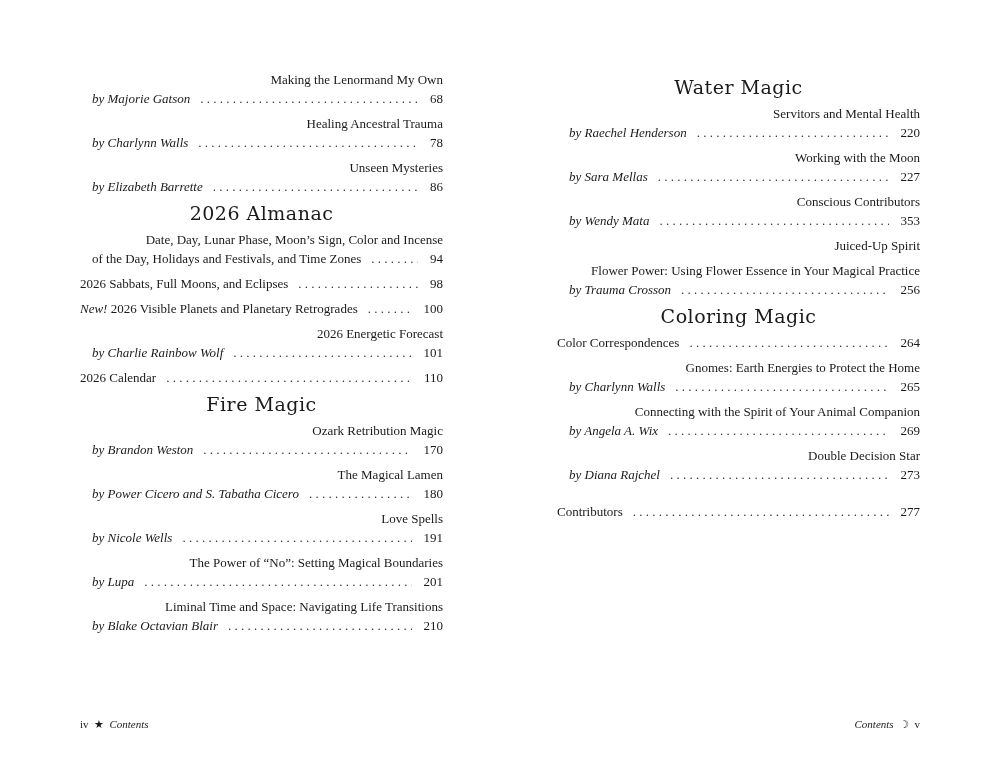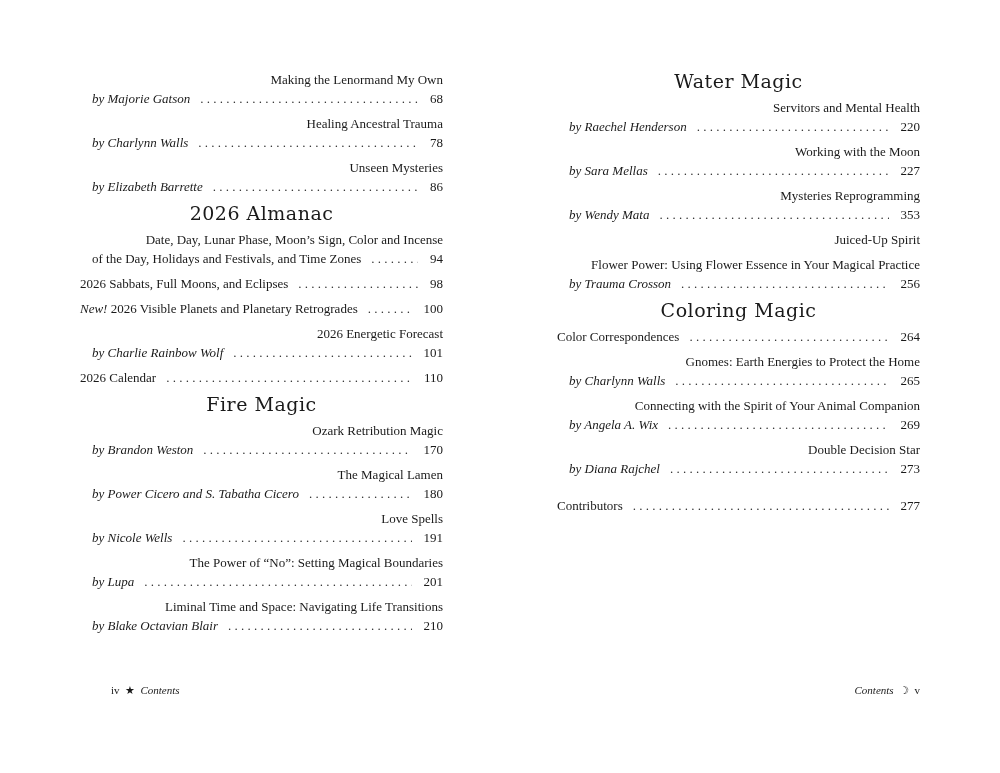--- a/index.html
+++ b/index.html
@@ -10,23 +10,23 @@
   .col{position:absolute;top:70px;width:100%;}
   .entry{margin-bottom:6px;font-size:13px;line-height:19px;}
   .title{display:block;text-align:right;}
   .line{display:flex;align-items:flex-end;gap:8px;}
   .line .lbl{white-space:nowrap;}
   .indent{padding-left:12px;}
   .author{font-style:italic;}
   .dots{flex:1;overflow:hidden;white-space:nowrap;margin:0 4px 0 2px;letter-spacing:3.2px;color:#333;}
   .dots::before{content:". . . . . . . . . . . . . . . . . . . . . . . . . . . . . . . . . . . . . . . . . . . . . . . . . . . . . . . . . . . . . . . . . . . . . . . . . . . . . . . . . . . . . . . . . . . . . . . . . . . .";letter-spacing:0;}
   .pg{white-space:nowrap;}
-  .heading{font-family:"DejaVu Serif",serif;font-size:19px;text-align:center;margin:0 0 6px 0;letter-spacing:0.5px;font-weight:normal;}
+  .heading{font-family:"DejaVu Serif",serif;font-size:19px;text-align:center;margin:6px 0 6px 0;letter-spacing:0.5px;font-weight:normal;}
   .spacer{height:12px;}
-  .footer{position:absolute;top:684px;font-size:11px;font-style:italic;margin-left:31px;}
+  .footer{position:absolute;top:718px;font-size:11px;font-style:italic;}
   .footer .num{font-style:normal;}
   .fl{left:80px;}
   .fr{right:80px;}
 </style>
 </head>
 <body>
 
 <div class="page left">
   <div class="col">
 
@@ -161,21 +161,21 @@
     </div>
     <div class="entry">
       <span class="title">Working with the Moon</span>
       <div class="line indent">
           <span class="lbl author">by Sara Mellas</span>
           <span class="dots"></span>
           <span class="pg">227</span>
         </div>
     </div>
     <div class="entry">
-      <span class="title">Mysteries Reprogramming</span>
+      <span class="title">Conscious Contributors</span>
       <div class="line indent">
           <span class="lbl author">by Wendy Mata</span>
           <span class="dots"></span>
           <span class="pg">353</span>
         </div>
     </div>
     <div class="entry">
       <span class="title">Juiced-Up Spirit</span>
     </div>
     <div class="entry">

